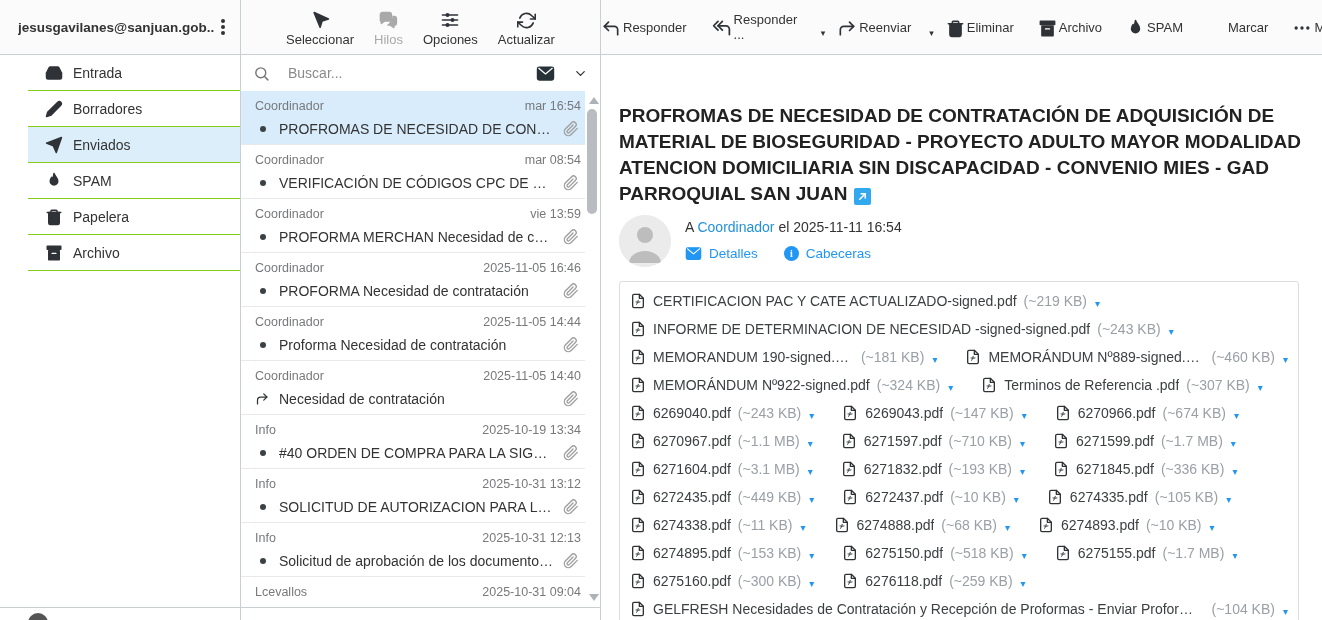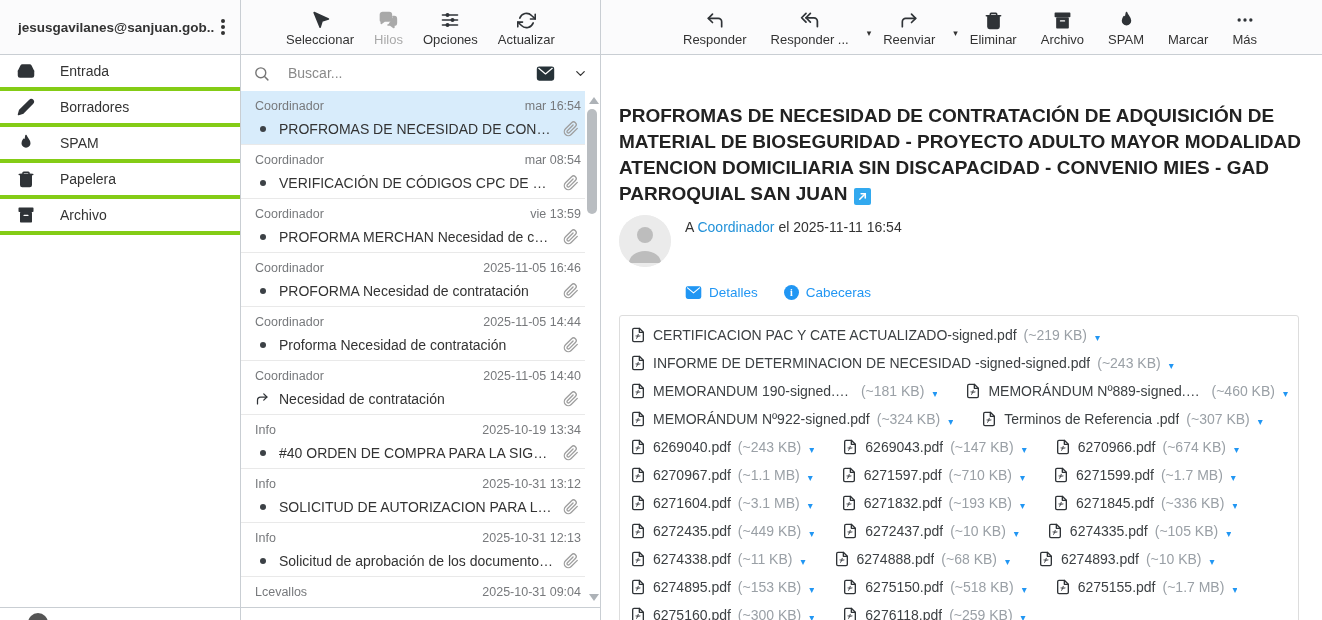--- a/index.html
+++ b/index.html
@@ -7,21 +7,21 @@
     font-family:"Liberation Sans", sans-serif; color:#333; }
   .app { display:flex; width:1322px; height:620px; }
 
   
   .sidebar { width:241px; border-right:1px solid #c9ced3; display:flex; flex-direction:column; background:#fff; }
   .sidebar-header { height:55px; flex:0 0 55px; border-bottom:1px solid #c9ced3; display:flex; align-items:center; padding:0 8px 0 18px; background:#fbfbfc; }
   .account { flex:1; font-size:13.5px; font-weight:bold; color:#333; white-space:nowrap; overflow:hidden; }
   .kebab { width:18px; text-align:center; color:#333; cursor:pointer; }
   .kebab i { display:block; width:4px; height:4px; border-radius:50%; background:#333; margin:2px auto; }
   .folders { flex:1; }
-  .folder { height:36px; display:flex; align-items:center; gap:25px; padding:0 17px; border-bottom:4px solid #84cc16; font-size:14px; color:#333; cursor:pointer; }
+  .folder { height:36px; display:flex; align-items:center; gap:10px; padding:0 17px; border-bottom:1px solid #84cc16; font-size:14px; color:#333; cursor:pointer;margin-left:28px; }
   .folder.selected { background:#ddeefb; }
   .f-icon { width:18px; height:18px; color:#2f3337; display:flex; align-items:center; }
   .sidebar-footer { margin-top:auto; height:13px; border-top:1px solid #c9ced3; position:relative; overflow:hidden; }
   .sb-gear { position:absolute; left:28px; top:5px; width:20px; height:20px; border-radius:50%; background:#555; }
 
   
   .listcol { width:360px; border-right:1px solid #c9ced3; display:flex; flex-direction:column; background:#fff; }
   .list-toolbar { height:55px; flex:0 0 55px; border-bottom:1px solid #c9ced3; display:flex; align-items:center; justify-content:center; gap:20px; background:#fbfbfc; }
   .tool { display:flex; flex-direction:column; align-items:center; gap:2px; font-size:13px; color:#333; cursor:pointer; }
   .tool .t-ico { height:22px; display:flex; align-items:flex-end; color:#2f3337; }
@@ -50,33 +50,33 @@
   .ls-up { top:4px; border-bottom:7px solid #adb2b7; }
   .ls-down { bottom:4px; border-top:7px solid #adb2b7; }
   .ls-thumb { position:absolute; left:1px; top:16px; width:10px; height:105px; border-radius:6px; background:#b9bdc1; }
 
   .list-footer { height:13px; flex:0 0 13px; border-top:1px solid #c9ced3; overflow:hidden; }
   .pager { height:40px; display:flex; align-items:center; justify-content:center; gap:16px; padding-top:9px; font-size:13px; color:#5f6368; }
 
   
   .readpane { flex:1; display:flex; flex-direction:column; position:relative; background:#fff; }
   .read-toolbar { height:55px; flex:0 0 55px; border-bottom:1px solid #c9ced3; display:flex; align-items:center; justify-content:center; gap:24px; background:#fbfbfc; }
-  .rtool { display:flex; flex-direction:column; align-items:center; gap:2px; font-size:13px; color:#333; cursor:pointer; }
+  .rtool { display:flex; align-items:center; gap:2px; font-size:13px; color:#333; cursor:pointer; }
   .rtool .t-ico { height:22px; display:flex; align-items:flex-end; color:#2f3337; }
   .tb-caret { font-size:9px; color:#333; align-self:flex-end; margin:0 -12px 16px -6px; cursor:pointer; }
   .read-body { flex:1; overflow:hidden; padding:12px 30px 0 18px; position:relative; }
   .subject { font-size:19px; line-height:26px; font-weight:bold; color:#222; max-width:690px;margin-top:36px; }
   .ext-link { display:inline-flex; width:17px; height:17px; background:#32a9ef; border-radius:2px; vertical-align:-2px; margin-left:7px; align-items:center; justify-content:center; cursor:pointer; }
   .sender-block { display:flex; gap:14px; margin-top:8px; align-items:flex-start; }
   .avatar { width:52px; height:52px; border-radius:50%; background:#ebebeb; overflow:hidden; flex:0 0 52px; }
   .sender-info { padding-top:4px; }
   .to-line { font-size:14px; color:#333; }
   .link { color:#2392d9; cursor:pointer; text-decoration:none; }
   .meta-links { display:flex; gap:26px; margin-top:10px; align-items:center; }
-  .meta-item { display:flex; align-items:center; gap:7px; font-size:13.5px; color:#2196f3; cursor:pointer;margin-top:39px; }
+  .meta-item { display:flex; align-items:center; gap:7px; font-size:13.5px; color:#2196f3; cursor:pointer; }
   .info-badge { width:15px; height:15px; border-radius:50%; background:#2196f3; color:#fff; font-size:10px; font-weight:bold; display:flex; align-items:center; justify-content:center; font-family:"Liberation Serif", serif; }
   .att-box { margin:14px 10px 0 0; border:1px solid #ddd; border-radius:3px; padding:5px 10px; max-width:680px; }
   .att-row { display:flex; gap:28px; height:28px; align-items:center; }
   .att { display:flex; align-items:flex-end; gap:7px; cursor:pointer; white-space:nowrap; overflow:hidden; }
   .att-ico { color:#2f3337; display:flex; flex:0 0 14px; }
   .att-name { font-size:14px; color:#3c4043; overflow:hidden; text-overflow:ellipsis; }
   .att-size { font-size:14px; color:#9aa0a6; }
   .att-caret { font-size:10px; color:#2196f3; margin-left:1px; cursor:pointer; }
 </style>
 </head>
@@ -103,20 +103,28 @@
           </span>
     <span class="f-label">Entrada</span>
   </div>
         <div class="folder">
     <span class="f-icon">
             <svg width="18" height="18" viewBox="0 0 24 24" fill="none" stroke="currentColor" stroke-width="2" stroke-linecap="round" stroke-linejoin="round">
               <path d="M17 3a2.83 2.83 0 1 1 4 4L7.5 20.5 2 22l1.5-5.5L17 3z" fill="currentColor"></path>
             </svg>
           </span>
     <span class="f-label">Borradores</span>
+  </div>
+        <div class="folder selected">
+    <span class="f-icon">
+            <svg width="18" height="18" viewBox="0 0 24 24" fill="none" stroke="currentColor" stroke-width="2" stroke-linecap="round" stroke-linejoin="round">
+              <path d="M22 2L11 13 2 9.5 22 2zM22 2l-7 20-4-9L22 2z" fill="currentColor"></path>
+            </svg>
+          </span>
+    <span class="f-label">Enviados</span>
   </div>
         <div class="folder">
     <span class="f-icon">
             <svg width="18" height="18" viewBox="0 0 24 24" fill="none" stroke="currentColor" stroke-width="2" stroke-linecap="round" stroke-linejoin="round">
               <path d="M12 2c1.2 4 5 5.8 5 10.2a5 5 0 0 1-10 0c0-2 .9-3.6 2.1-5.2.3 1.3 1 2.2 2 2.7C10.7 7 11.4 4.6 12 2z" fill="currentColor"></path>
             </svg>
           </span>
     <span class="f-label">SPAM</span>
   </div>
         <div class="folder">

